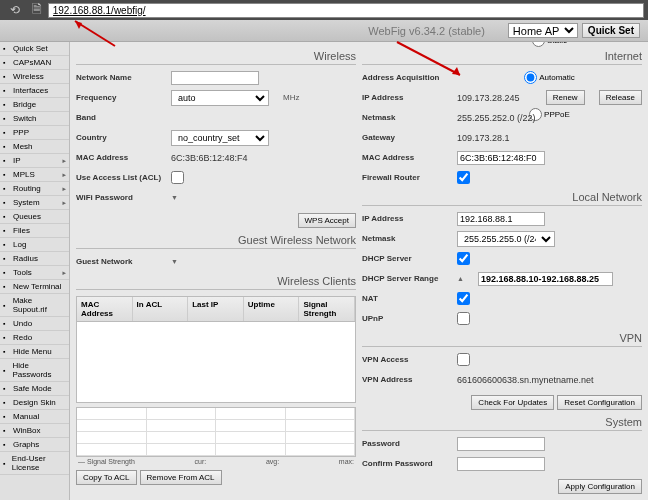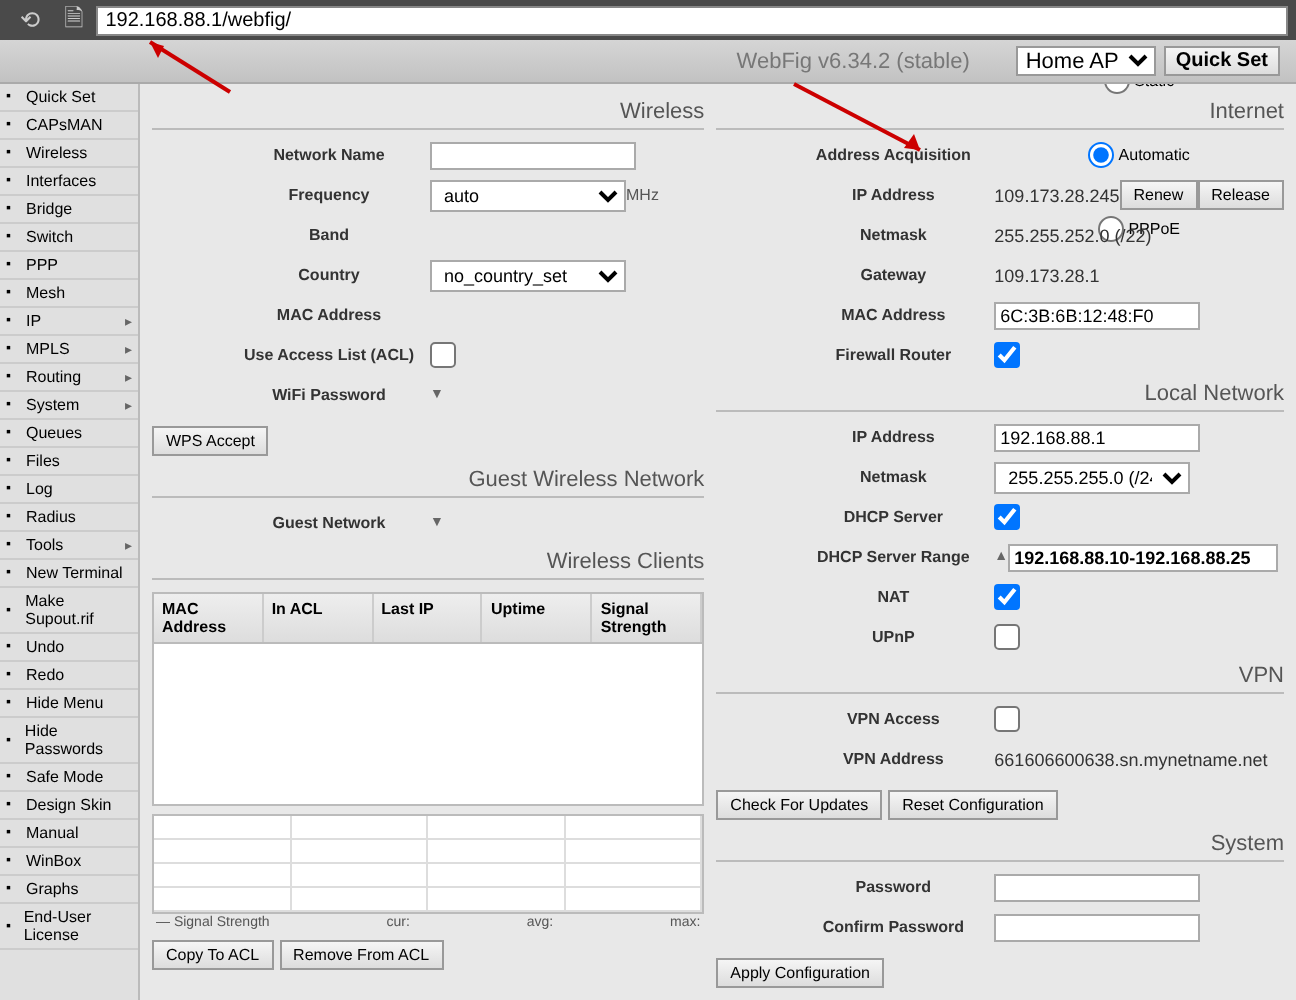--- a/index.html
+++ b/index.html
@@ -1,43 +1,43 @@
 <!DOCTYPE html>
 <html><head>
 <meta charset="utf-8">
 <style>
 * { box-sizing: border-box; margin: 0; padding: 0; }
 body { font-family: Arial, sans-serif; font-size: 10px; background: #e8e8e8; width: 648px; height: 500px; overflow: hidden; }
 .url-bar { background: #4a4a4a; display: flex; align-items: center; padding: 2px 4px; height: 20px; }
 .reload-icon { color: #ccc; margin: 0 6px; font-size: 12px; }
-.url-input { flex: 1; background: #fff; border: 1px solid #888; padding: 1px 4px; font-size: 10px; height: 15px; }
+.url-input { flex: 1; background: #fff; border: 1px solid #888; padding: 1px 4px; font-size: 10px; height: 15px; text-decoration: underline; }
 .header { background: linear-gradient(#d5d5d5,#c2c2c2); display: flex; justify-content: flex-end; align-items: center; padding: 3px 8px; height: 22px; border-bottom: 1px solid #aaa; }
 .version { color: #777; font-size: 11px; margin-right: 23px; }
 .home-select { font-size: 11px; height: 15px; background: #fff; border: 1px solid #999; }
 .quickset-btn { font-weight: bold; font-size: 10px; margin-left: 4px; background: linear-gradient(#f5f5f5,#ddd); border: 1px solid #999; padding: 1px 5px; }
 .main { display: flex; height: 458px; }
 .sidebar { width: 70px; background: #e0e0e0; border-right: 1px solid #bbb; overflow-y: auto; }
 .nav-item { padding: 2px 3px; font-size: 8px; border-bottom: 1px solid #ccc; display: flex; align-items: center; cursor: pointer; }
 .nav-item.logout { color: #a33; margin-top: 43px; }
 .nav-icon { width: 8px; margin-right: 2px; font-size: 7px; }
 .nav-arrow { margin-left: auto; font-size: 7px; color: #666; }
 .content { flex: 1; display: flex; padding: 6px; gap: 6px; overflow: auto; }
 .col { flex: 1; display: flex; flex-direction: column; }
 .section-title { text-align: right; color: #555; font-size: 11px; border-bottom: 1px solid #bbb; padding: 2px 0; margin-bottom: 4px; }
 .form-row { display: flex; align-items: center; margin-bottom: 3px; min-height: 17px; }
-.form-label { width: 95px; text-align: center; padding-right: 6px; font-size: 8px; color: #333; font-weight: bold; margin-left: 44px; }
-.form-field { flex: 1; display: flex; align-items: center; gap: 0; }
+.form-label { width: 95px; text-align: left; padding-right: 6px; font-size: 8px; color: #333; font-weight: bold; }
+.form-field { flex: 1; display: flex; align-items: center; gap: 14px; }
 .form-field input[type=text], .form-field select { font-size: 9px; padding: 1px 2px; border: 1px solid #aaa; background: #fff; }
-.form-field input[type=text] { width: 103px; }
+.form-field input[type=text] { width: 88px; }
 .form-field select { width: 98px; }
 .form-field .unit { font-size: 8px; color: #555; }
 input.selected { background: #4a7dd0; color: #fff; }
 .triangle { font-size: 7px; color: #666; cursor: pointer; }
 .btn { font-size: 8px; background: linear-gradient(#f5f5f5,#ddd); border: 1px solid #999; padding: 2px 6px; cursor: pointer; }
-.btn-row { display: flex; gap: 3px; margin: 4px 0; }
+.btn-row { display: flex; justify-content: flex-end; gap: 3px; margin: 4px 0; }
 .btn-row.center { justify-content: flex-start; }
 .radio-group { display: flex; gap: 24px; font-size: 8px; flex-direction: column; }
 .radio-group label { display: flex; align-items: center; gap: 2px; }
 .table { border: 1px solid #bbb; background: #fff; margin-top: 2px; }
 .table-header { display: flex; background: linear-gradient(#eee,#ddd); border-bottom: 1px solid #bbb; }
 .th { flex: 1; padding: 3px 4px; font-size: 8px; border-right: 1px solid #ccc; font-weight: bold; text-align: left; }
 .table-body { height: 80px; }
 .signal-table { border: 1px solid #bbb; background: #fff; height: 50px; margin-top: 4px; display: grid; grid-template-columns: repeat(4,1fr); grid-template-rows: repeat(4,1fr); }
 .signal-table div { border-right: 1px solid #ddd; border-bottom: 1px solid #ddd; }
 .signal-footer { font-size: 7px; color: #555; display: flex; justify-content: space-between; padding: 1px 2px; }
@@ -217,20 +217,23 @@
           <div class="form-label">Band</div>
         </div>
       <div class="form-row">
           <div class="form-label">Country</div>
           <div class="form-field">
             <select><option>no_country_set</option></select>
           </div>
         </div>
       <div class="form-row">
           <div class="form-label">MAC Address</div>
+          <div class="form-field">
+            <span class="value-text">6C:3B:6B:12:48:F4</span>
+          </div>
         </div>
       <div class="form-row">
           <div class="form-label">Use Access List (ACL)</div>
           <div class="form-field">
             <input type="checkbox" style="">
           </div>
         </div>
       <div class="form-row">
           <div class="form-label">WiFi Password</div>
           <div class="form-field">

